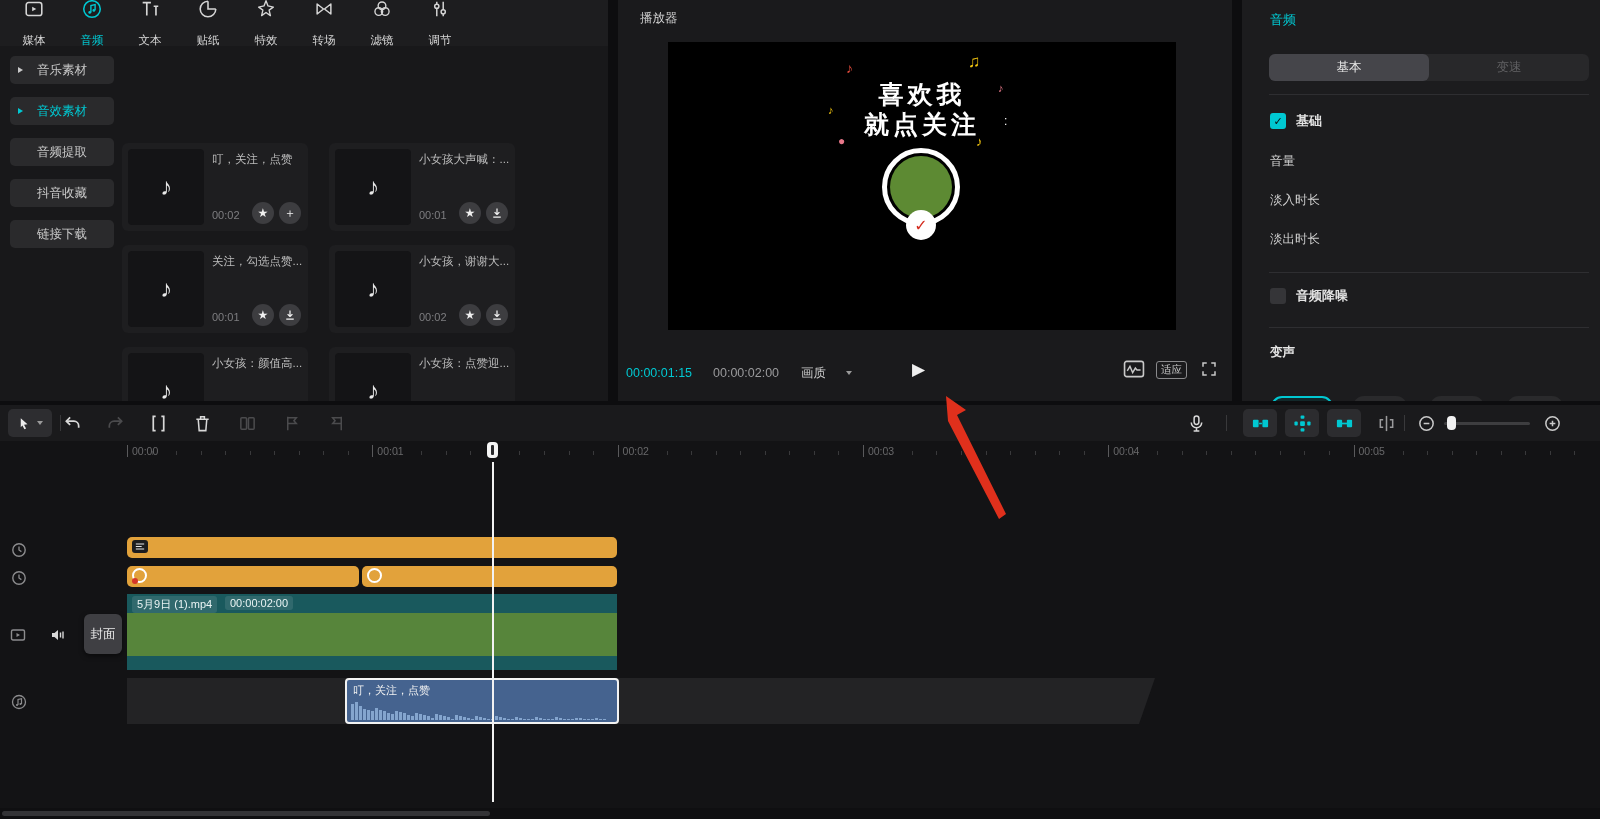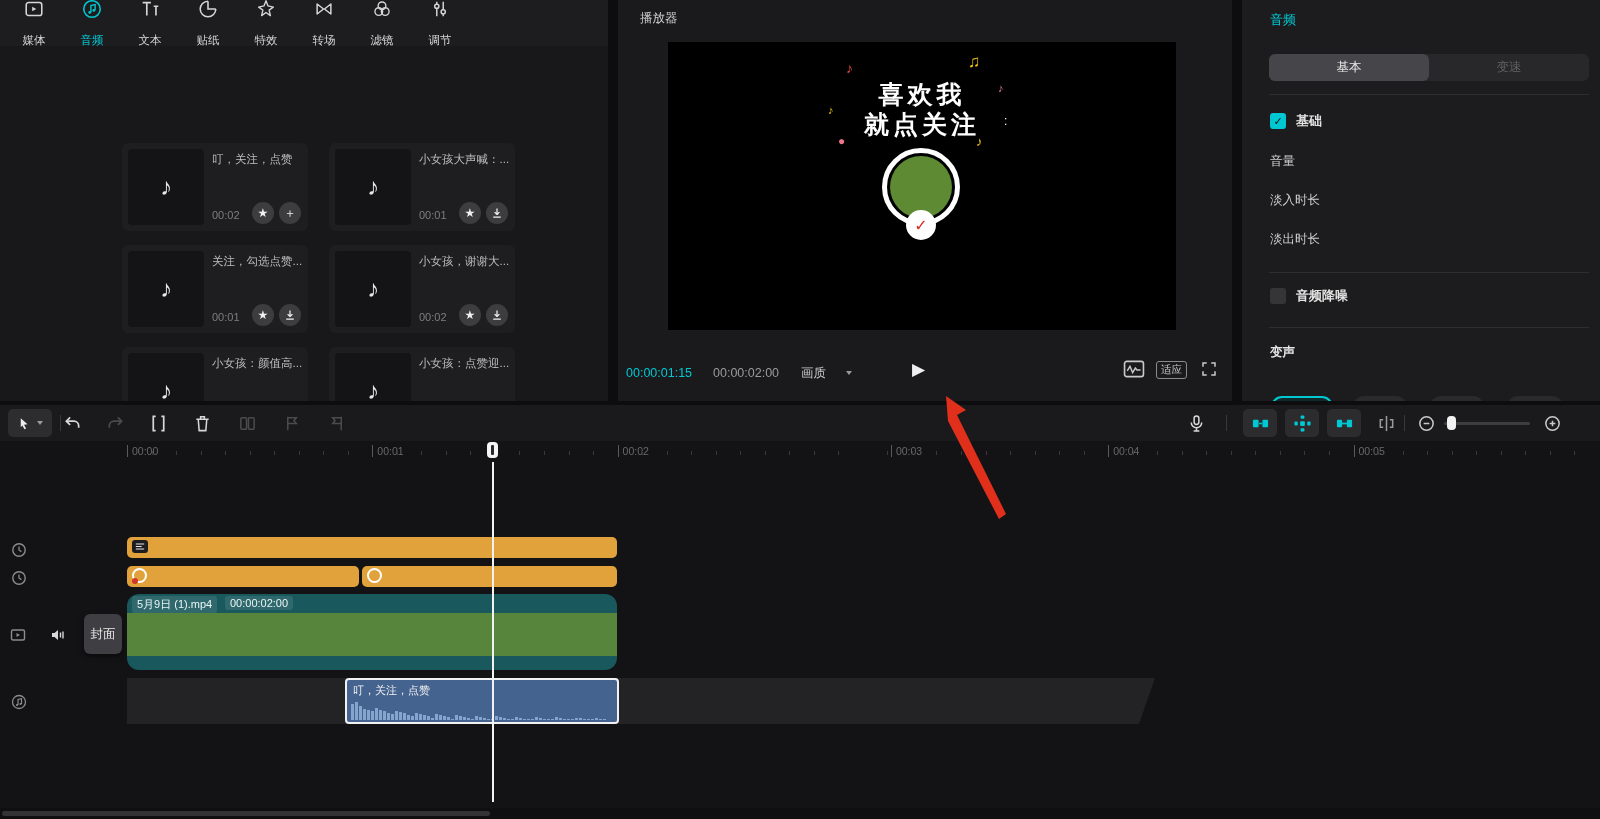--- a/index.html
+++ b/index.html
@@ -189,20 +189,39 @@
         </div>
         <div class="tb-item">
           <span class="ticon">
             <svg viewBox="0 0 24 24">
               <path d="M8.5 4v16M15.5 4v16" stroke="currentColor" stroke-width="1.6"></path>
               <circle cx="8.5" cy="9" r="2.3" fill="#1d1d1f" stroke="currentColor" stroke-width="1.6"></circle>
               <circle cx="15.5" cy="15" r="2.3" fill="#1d1d1f" stroke="currentColor" stroke-width="1.6"></circle>
             </svg>
           </span>
           <span class="tlabel">调节</span>
+        </div>
+      </div>
+    <div class="side-nav" id="side-nav">
+        <div class="side-item">
+          <span class="tri"></span>
+          <span>音乐素材</span>
+        </div>
+        <div class="side-item active">
+          <span class="tri"></span>
+          <span>音效素材</span>
+        </div>
+        <div class="side-item">
+          <span>音频提取</span>
+        </div>
+        <div class="side-item">
+          <span>抖音收藏</span>
+        </div>
+        <div class="side-item">
+          <span>链接下载</span>
         </div>
       </div>
 
 
     <div class="cards" id="cards">
         <div class="card" style="left: 0px; top: 0px;">
           <div class="thumb">♪</div>
           <div class="ctitle">叮，关注，点赞</div>
           <div class="cdur">00:02</div>
           <div class="cbtn star">★</div>
@@ -462,21 +481,21 @@
         <span class="rlab" style="left: 617.6px;">00:02</span>
         <span class="mtick" style="left: 642.13px;"></span>
         <span class="mtick" style="left: 666.66px;"></span>
         <span class="mtick" style="left: 691.19px;"></span>
         <span class="mtick" style="left: 715.72px;"></span>
         <span class="mtick" style="left: 740.25px;"></span>
         <span class="mtick" style="left: 764.78px;"></span>
         <span class="mtick" style="left: 789.31px;"></span>
         <span class="mtick" style="left: 813.84px;"></span>
         <span class="mtick" style="left: 838.37px;"></span>
-        <span class="rlab" style="left: 862.9px; margin-left: 28px;">00:03</span>
+        <span class="rlab" style="left: 862.9px;">00:03</span>
         <span class="mtick" style="left: 887.43px;"></span>
         <span class="mtick" style="left: 911.96px;"></span>
         <span class="mtick" style="left: 936.49px;"></span>
         <span class="mtick" style="left: 961.02px;"></span>
         <span class="mtick" style="left: 985.55px;"></span>
         <span class="mtick" style="left: 1010.08px;"></span>
         <span class="mtick" style="left: 1034.61px;"></span>
         <span class="mtick" style="left: 1059.14px;"></span>
         <span class="mtick" style="left: 1083.67px;"></span>
         <span class="rlab" style="left: 1108.2px;">00:04</span>
@@ -547,21 +566,21 @@
 
       <div class="clip" style="left:127px;top:104px;width:232px;height:21px;background:#e2a23b;">
         <span class="stk-ico">
             <span class="stk-dot"></span>
           </span>
       </div>
       <div class="clip" style="left:362px;top:104px;width:255px;height:21px;background:#e2a23b;">
         <span class="stk-ico"></span>
       </div>
 
-      <div class="clip" style="left:127px;top:132px;width:490px;height:76px;background:#19595d;border-radius:12px;overflow:hidden;">
+      <div class="clip" style="left:127px;top:132px;width:490px;height:76px;background:#19595d;border-radius:0;overflow:hidden;">
         <span class="vclip-name" style="left:5px;">5月9日 (1).mp4</span>
         <span class="vclip-dur" style="left:98px;">00:00:02:00</span>
         <div style="position:absolute;left:0;top:19px;width:100%;height:43px;background:#57853b;"></div>
       </div>
 
       <div class="audio-lane" style="left:127px;top:216px;width:1028px;height:46px;"></div>
       <div class="audio-clip" style="left:345px;top:216px;width:274px;height:46px;">
         <span class="aname">叮，关注，点赞</span>
         <span class="wave" id="wave">
             <i style="height: 16.5px;"></i>

